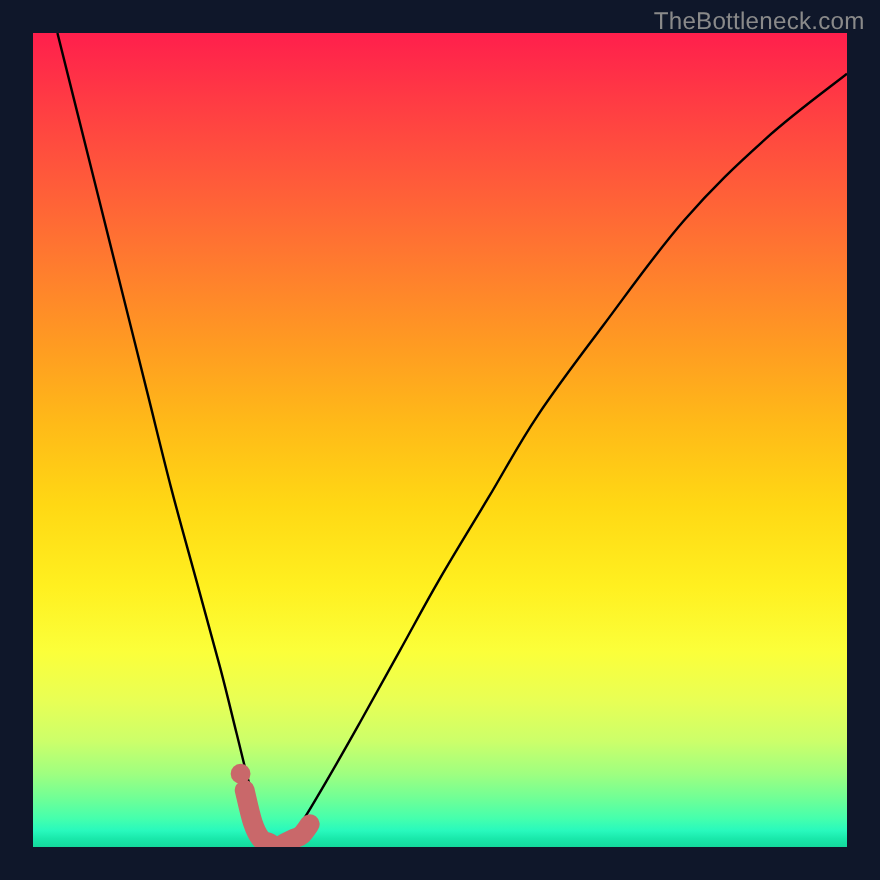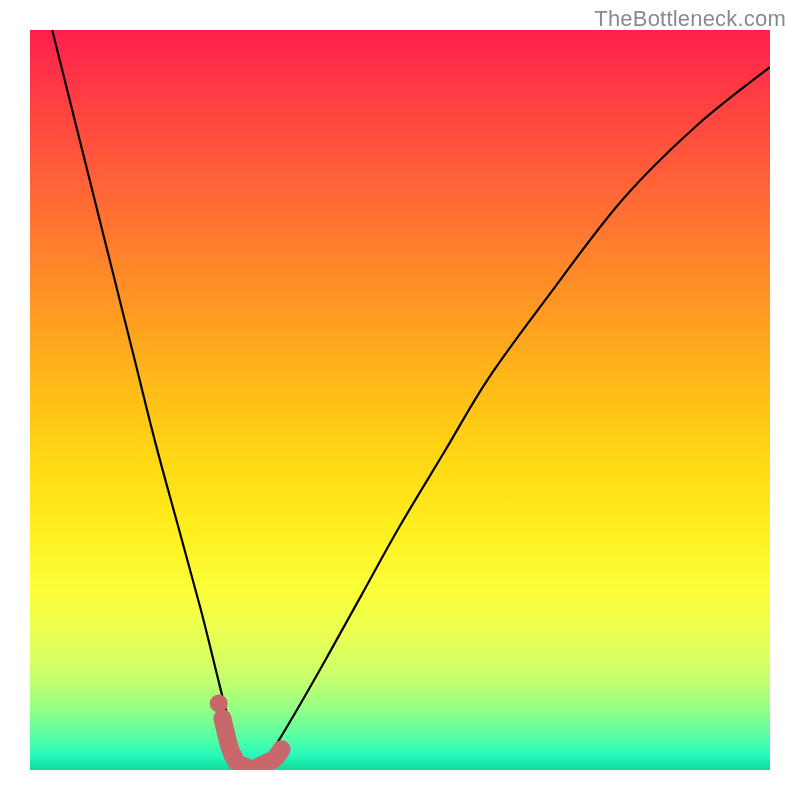--- a/index.html
+++ b/index.html
@@ -9,21 +9,21 @@
     height: 800px;
     background: #000;
     overflow: hidden;
     font-family: Arial, Helvetica, sans-serif;
   }
   .frame {
     position: absolute;
     top: 0; left: 0;
     width: 800px;
     height: 800px;
-    background: #ffffff;
+    background: #0f172a;
   }
   .plot {
     position: absolute;
     left: 30px;
     top: 30px;
     width: 740px;
     height: 740px;
     overflow: hidden;
   }
   .gradient {

